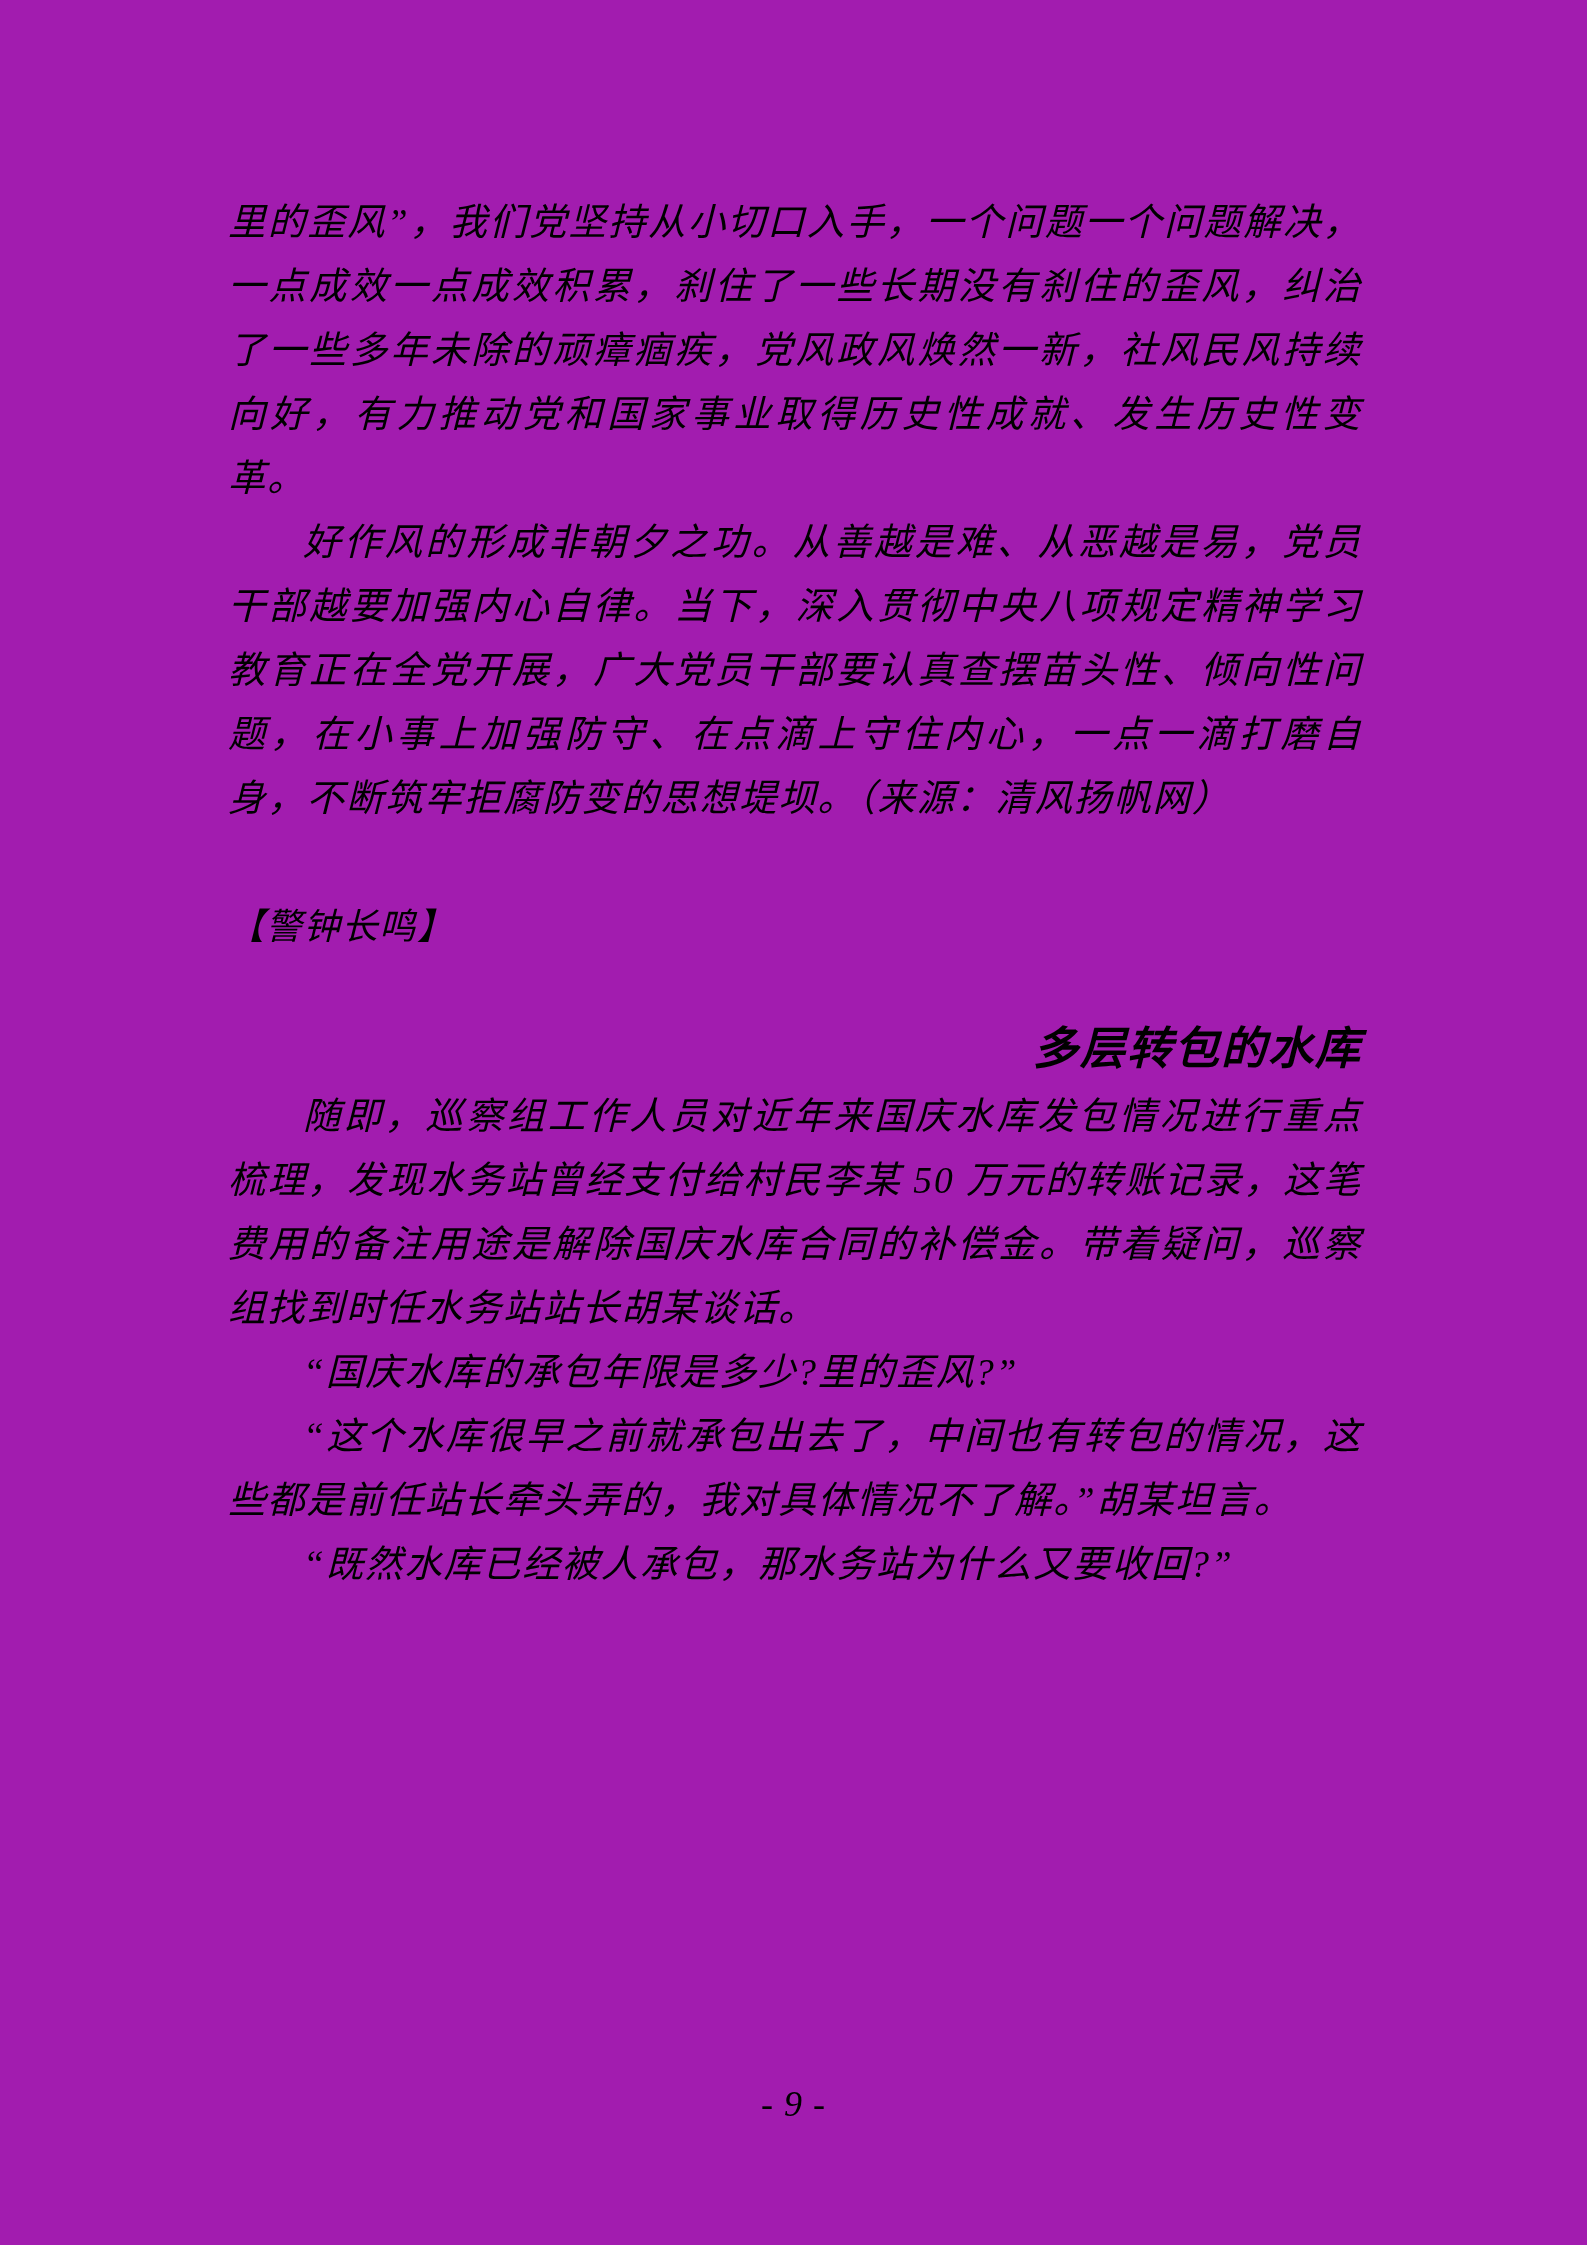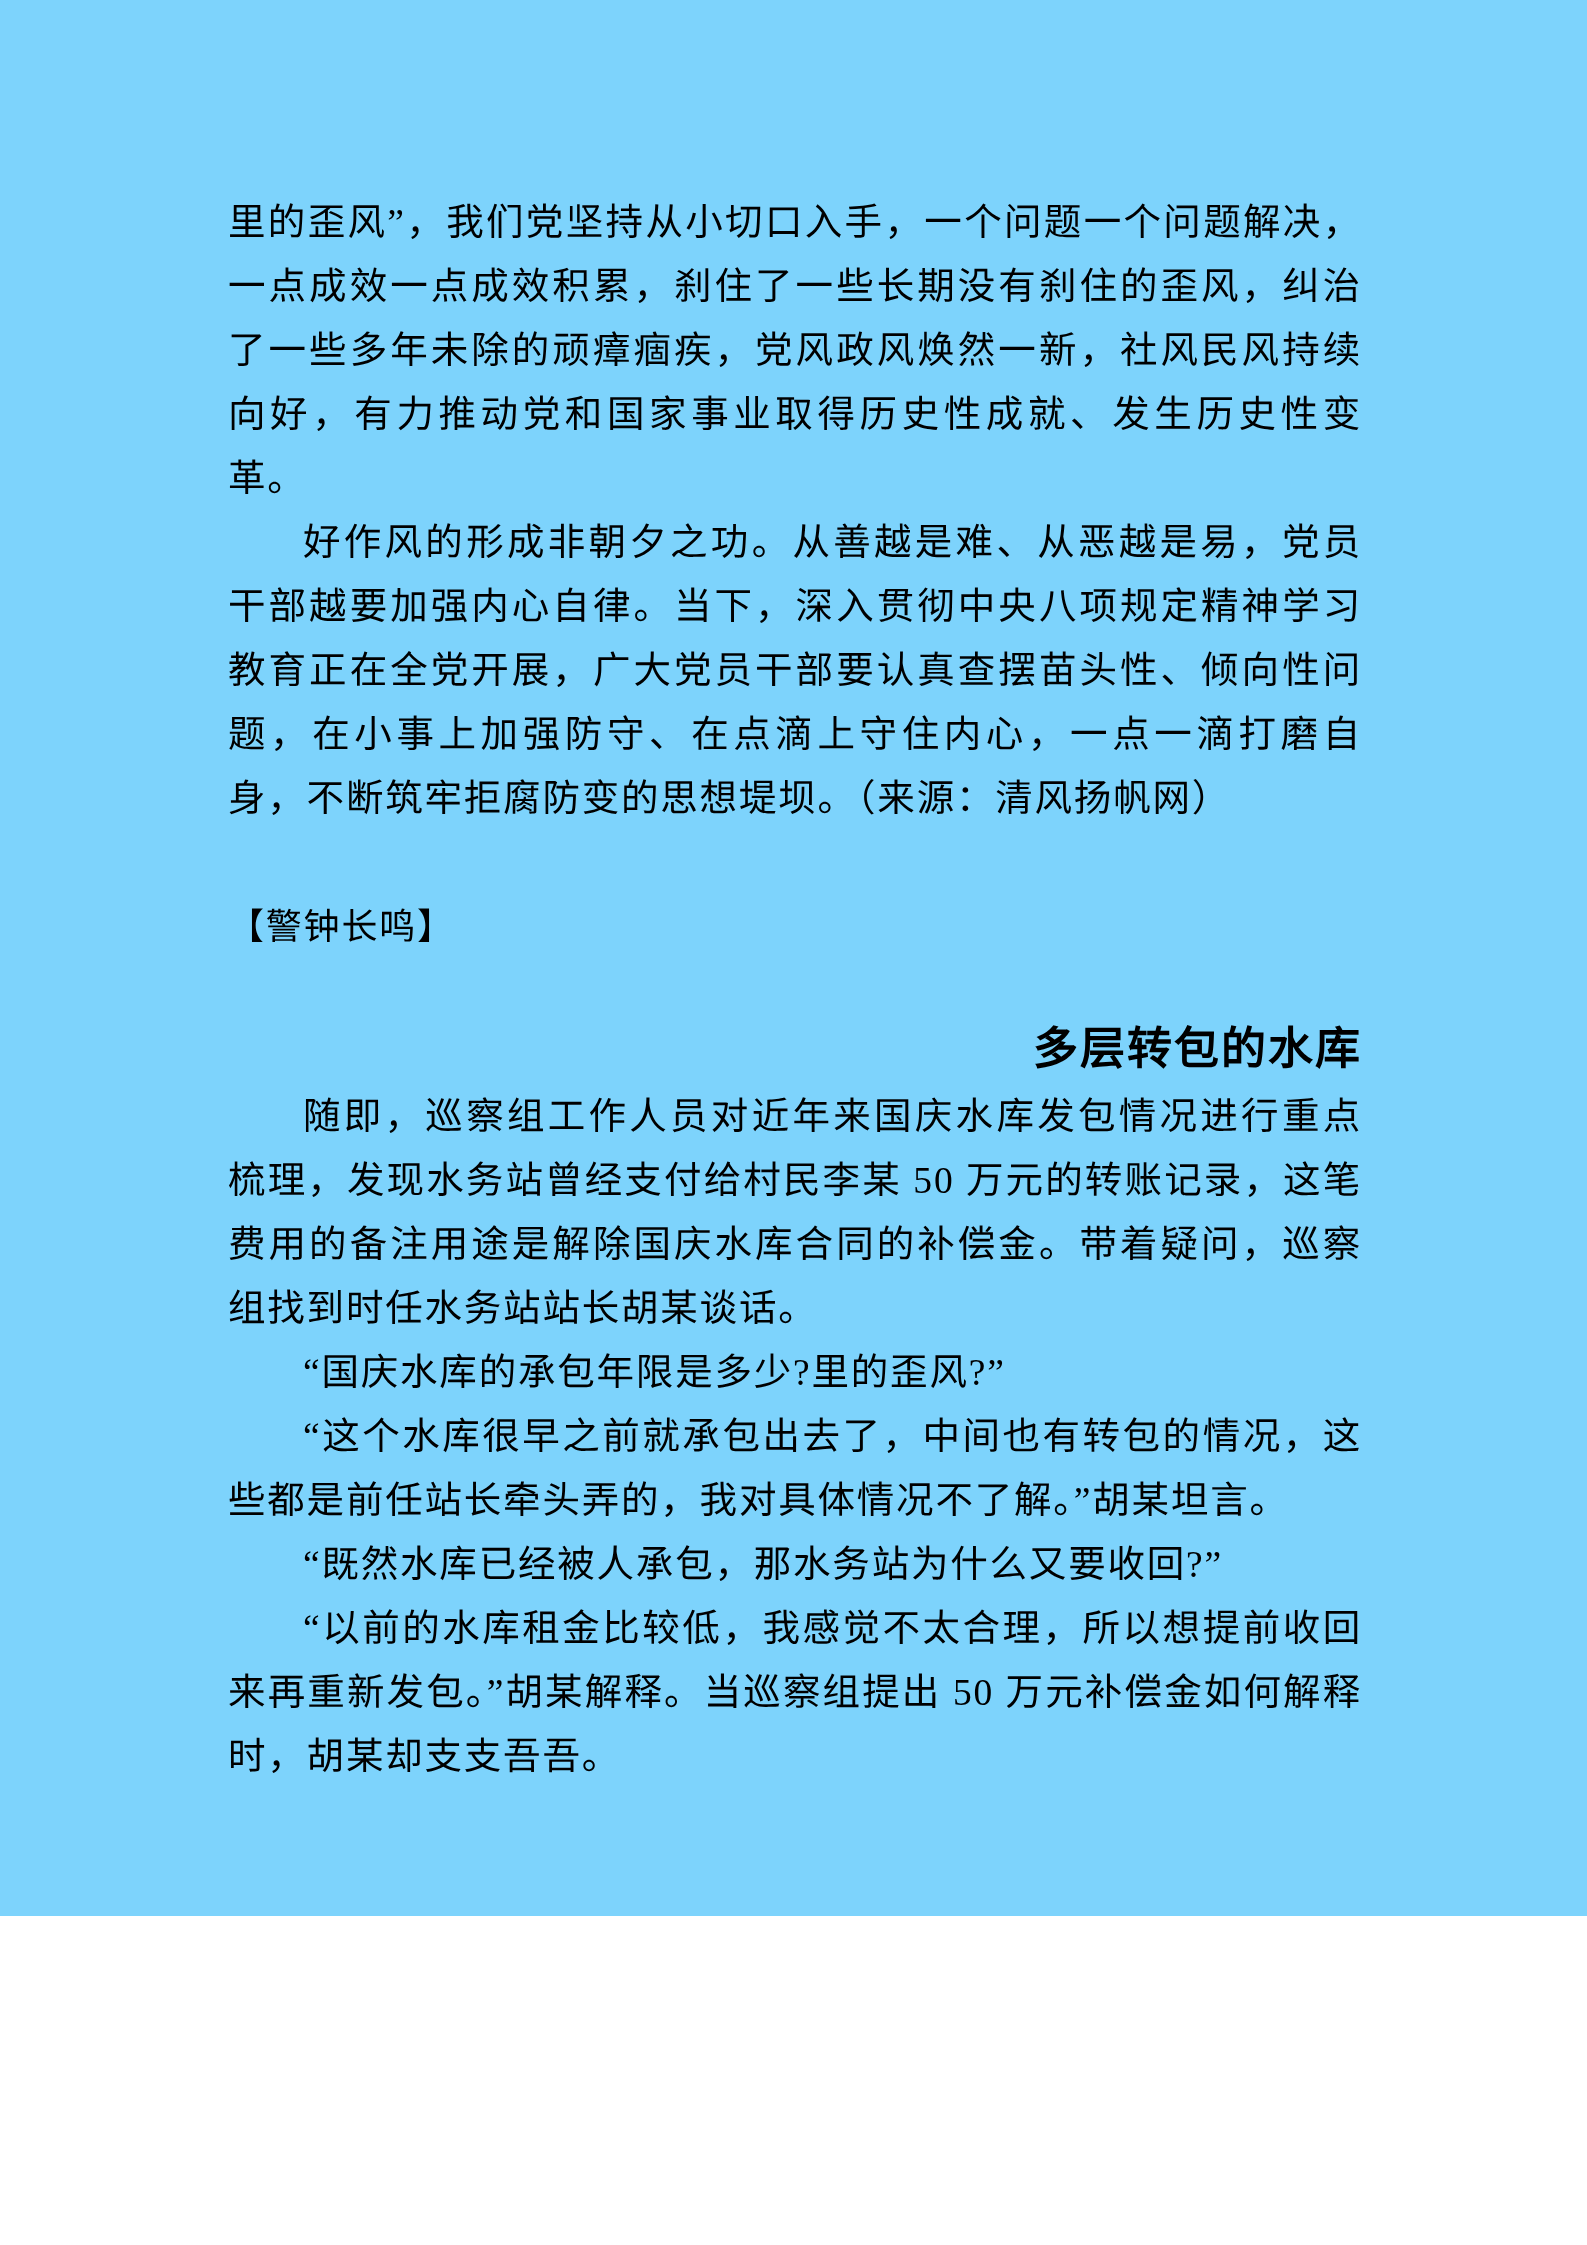--- a/index.html
+++ b/index.html
@@ -3,25 +3,26 @@
 <meta charset="utf-8">
 <style>
   html, body {
     margin: 0;
     padding: 0;
     background: #ffffff;
   }
   .page {
     position: relative;
     width: 1587px;
-    height: 1916px;
-    background: #7dd3fc;
+    height: 2245px;
+    background: #a21caf;
     color: #000000;
     font-family: "Liberation Serif", "DejaVu Serif", serif;
     overflow: hidden;
+    font-style: italic;
   }
   .content {
     position: absolute;
     left: 228px;
     top: 191px;
     width: 1134px;
   }
   .body-par {
     margin: 0;
     font-size: 37.5px;
@@ -78,18 +79,17 @@
 
 
     <p class="body-par indent">随即，巡察组工作人员对近年来国庆水库发包情况进行重点梳理，发现水务站曾经支付给村民李某 50 万元的转账记录，这笔费用的备注用途是解除国庆水库合同的补偿金。带着疑问，巡察组找到时任水务站站长胡某谈话。</p>
 
     <p class="body-par indent">“国庆水库的承包年限是多少?里的歪风?”</p>
 
     <p class="body-par indent">“这个水库很早之前就承包出去了，中间也有转包的情况，这些都是前任站长牵头弄的，我对具体情况不了解。”胡某坦言。</p>
 
     <p class="body-par indent">“既然水库已经被人承包，那水务站为什么又要收回?”</p>
 
-    <p class="body-par indent">“以前的水库租金比较低，我感觉不太合理，所以想提前收回来再重新发包。”胡某解释。当巡察组提出 50 万元补偿金如何解释时，胡某却支支吾吾。</p>
 
   </div>
 
   <div class="page-footer">- 9 -</div>
 </div>
 
 </body></html>

